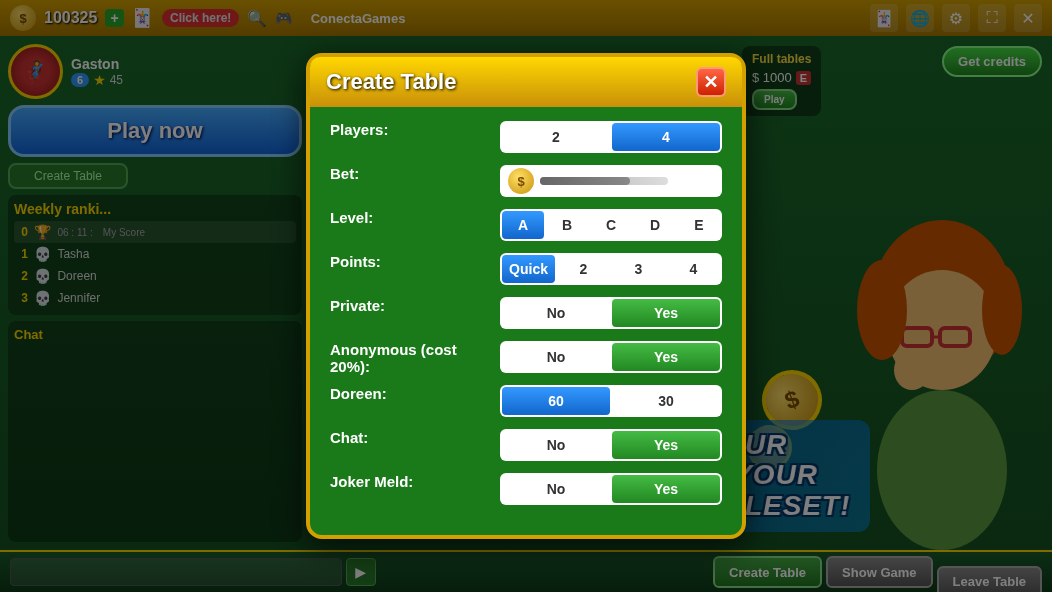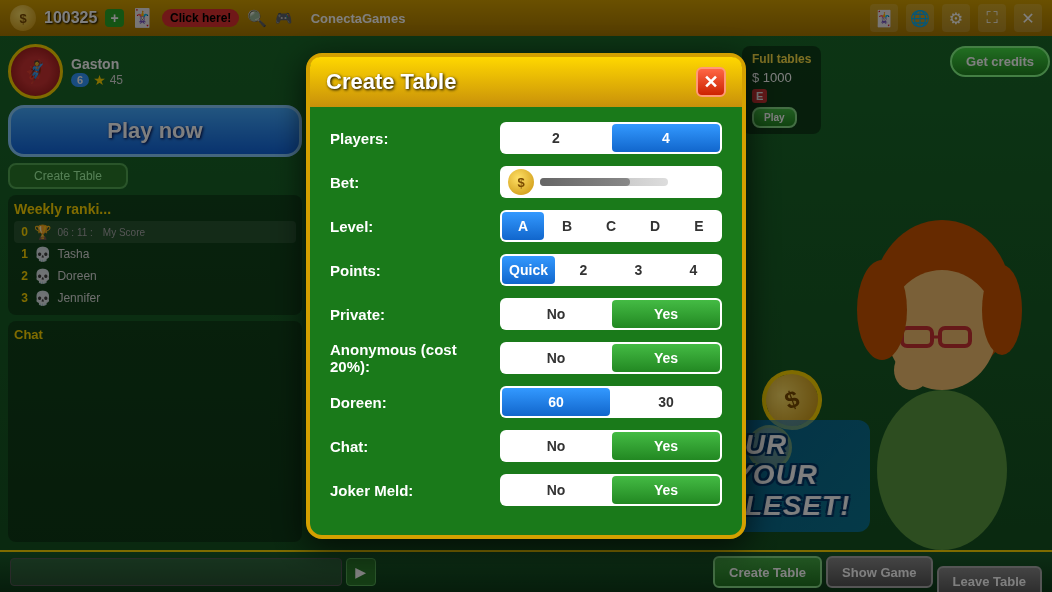--- a/index.html
+++ b/index.html
@@ -47,21 +47,21 @@
     .top-bar-plus {
       background: #28a828;
       color: #fff;
       border-radius: 4px;
       padding: 1px 5px;
       font-size: 14px;
       font-weight: bold;
     }
     .top-bar-click {
       background: #e03030;
-      color: #000000;
+      color: #e5e5e5;
       border-radius: 10px;
       padding: 2px 8px;
       font-size: 12px;
       font-weight: bold;
       animation: pulse 1s infinite alternate;
     }
     @keyframes pulse { from { opacity: 1; } to { opacity: 0.7; } }
     .top-bar-logo {
       font-size: 13px;
       color: #fff;
@@ -174,21 +174,21 @@
 
     
     .right-panel {
       position: absolute;
       top: 36px; right: 0;
       width: 320px;
       bottom: 42px;
     }
     .get-credits-btn {
       position: absolute;
-      top: 10px; right: 2px;
+      top: 10px; right: 10px;
       background: linear-gradient(180deg, #44dd44 0%, #228822 100%);
       border: 2px solid #88ff88;
       border-radius: 20px;
       color: #fff;
       font-size: 13px;
       font-weight: bold;
       padding: 6px 14px;
       cursor: pointer;
     }
     .full-tables {
@@ -304,21 +304,21 @@
       display: flex; align-items: center; justify-content: center;
       color: #fff; font-size: 18px; font-weight: bold;
       cursor: pointer;
       border: 2px solid #ff9977;
     }
     .modal-body {
       padding: 14px 20px 18px;
     }
     .form-row {
       display: flex;
-      align-items: center;
+      align-items: flex-start;
       margin-bottom: 10px;
       min-height: 34px;
     }
     .form-label {
       width: 170px;
       color: #fff;
       font-size: 15px;
       font-weight: bold;
       flex-shrink: 0;
     }
@@ -456,21 +456,21 @@
     </div>
   </div>
   <div class="chat-panel">
     <span>Chat</span>
   </div>
 </div>
 
 <div class="right-panel">
   <div class="full-tables">
     <div class="full-tables-title">Full tables</div>
-    <div style="display:flex;align-items:flex-start;gap:4px;flex-direction:column;">
+    <div style="display:flex;align-items:center;gap:4px;">
       <span style="color:#fff;font-size:13px;">$ 1000</span>
       <span style="background:#cc3333;color:#fff;font-size:11px;padding:1px 4px;border-radius:3px;font-weight:bold;">E</span>
     </div>
     <div style="margin-top:4px;">
       <button style="background:linear-gradient(180deg,#44bb44,#228822);border:2px solid #88dd88;border-radius:8px;color:#fff;font-size:10px;font-weight:bold;padding:3px 10px;cursor:pointer;">Play</button>
     </div>
   </div>
   <div class="get-credits-btn">Get credits</div>
 
   <div style="position:absolute;bottom:0;right:0;width:280px;height:340px;overflow:hidden;">

